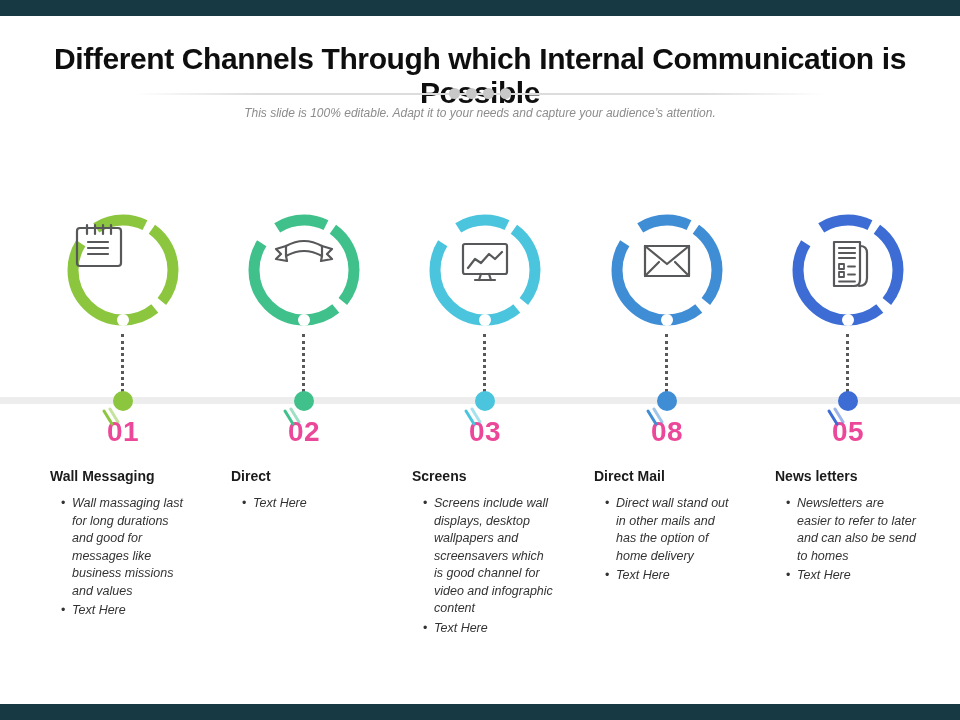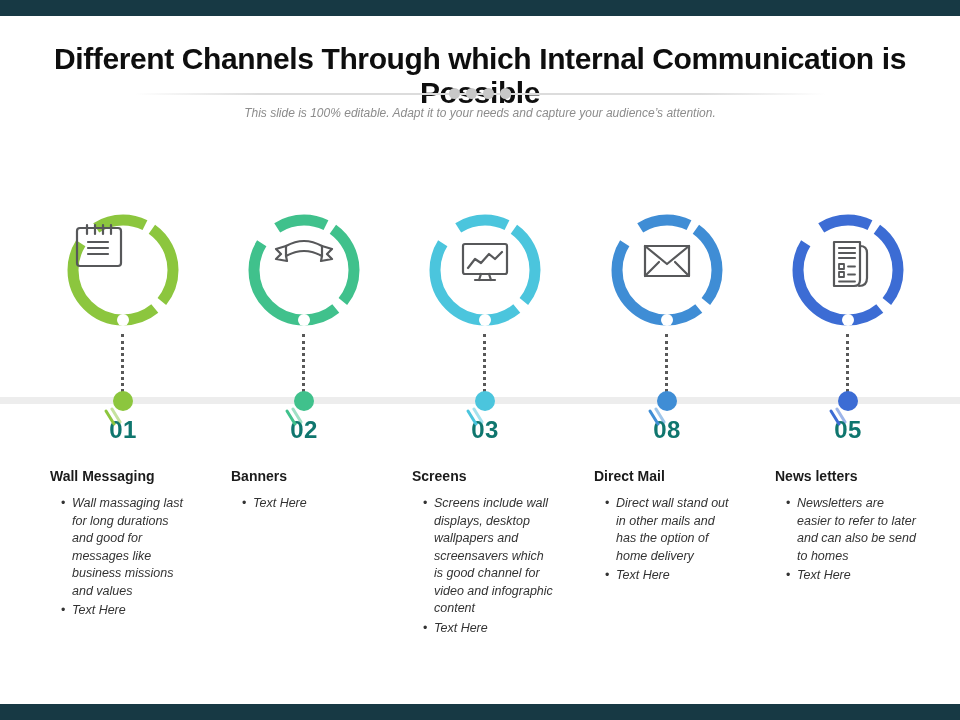--- a/index.html
+++ b/index.html
@@ -22,21 +22,21 @@
             font-size:12px;font-style:italic;color:#8c8c8c;}
 
   .baseline-band{position:absolute;top:397px;left:0;width:960px;height:7px;background:#ededed;}
 
   .col{position:absolute;top:210px;width:180px;height:440px;}
   .ring-svg{position:absolute;top:0;left:30px;}
   .dotline{position:absolute;top:124px;left:88px;height:58px;width:0;border-left:3px dotted #585858;}
   .node-dot{position:absolute;top:181px;left:80px;width:20px;height:20px;border-radius:50%;}
 
   .num-wrap{position:absolute;top:206px;left:0;width:180px;text-align:center;}
-  .num{position:relative;display:inline-block;font-size:24px;font-weight:700;color:#0f766e;letter-spacing:0.5px;}
+  .num{position:relative;display:inline-block;font-size:28px;font-weight:700;color:#ec4899;letter-spacing:0.5px;}
   .num-tick{position:absolute;left:-7px;top:-9px;}
 
   .textblock{position:absolute;top:258px;left:17px;width:152px;}
   .col-heading{font-size:14px;font-weight:700;color:#1b1b1b;margin:0 0 8px 0;}
   .bullets{list-style:none;margin:11px;padding:0;}
   .bullets li{position:relative;padding-left:11px;font-size:12.5px;font-style:italic;
               color:#333333;line-height:1.4;margin-bottom:2px;}
   .bullets li::before{content:"\2022";position:absolute;left:0;top:0;color:#333333;font-style:normal;}
 
   .icon{stroke:#57585a;fill:none;stroke-width:2.2;stroke-linecap:round;stroke-linejoin:round;}
@@ -112,21 +112,21 @@
         <svg class="num-tick" width="20" height="20" viewBox="0 0 20 20">
           <g stroke-width="3" stroke-linecap="round" fill="none" stroke="#40c18c">
             <line x1="4" y1="4" x2="12" y2="17"></line>
             <line x1="10" y1="2" x2="18" y2="15" opacity="0.5"></line>
           </g>
         </svg>
         <span>02</span>
       </span>
     </div>
     <div class="textblock">
-      <h3 class="col-heading">Banners</h3>
+      <h3 class="col-heading">Direct</h3>
       <ul class="bullets">
         <li>Text Here</li>
       </ul>
     </div>
   </div>
 
   <div class="col" style="left:395px;">
     <svg class="ring-svg" width="120" height="120" viewBox="0 0 120 120">
       <circle cx="60" cy="60" r="50" fill="none" stroke-width="11" stroke-dasharray="34 10 141 22 51 8 48" stroke="#4bc5dd"></circle>
       <circle cx="60" cy="110" r="6" fill="#ffffff" stroke="none"></circle>

